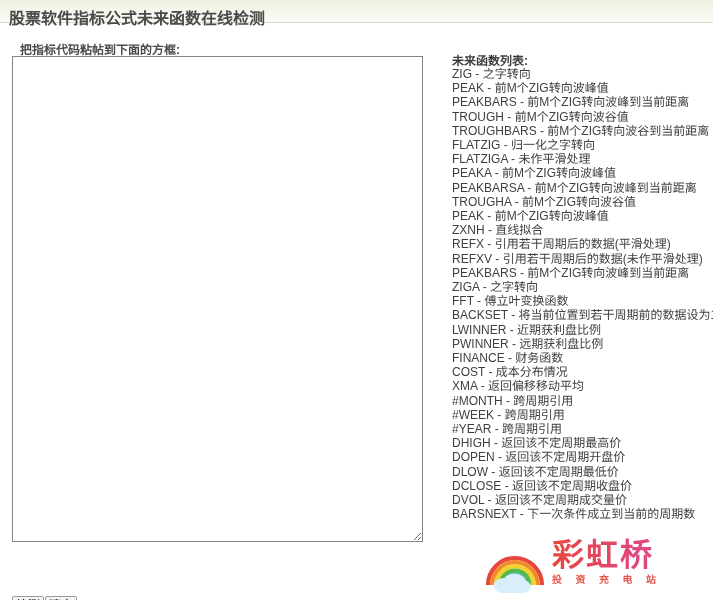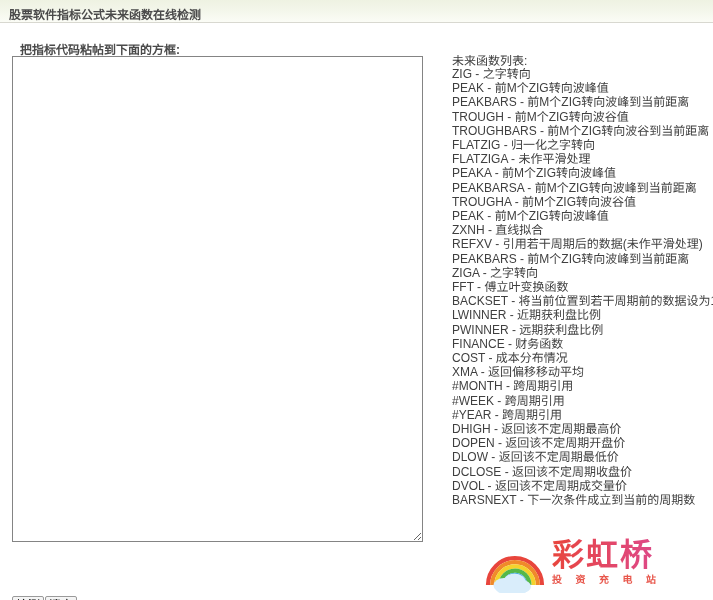--- a/index.html
+++ b/index.html
@@ -26,21 +26,21 @@
     width: 713px;
     height: 23px;
     background: linear-gradient(to bottom, #eef2e2 0%, #f3f6ea 45%, #fbfcf6 100%);
     border-bottom: 1px solid #d8d8d0;
     box-sizing: border-box;
   }
   #app-header .title {
     position: absolute;
     left: 9px;
     top: 5px;
-    font-size: 12px;
+    font-size: 16px;
     font-weight: bold;
     color: #4a4a4a;
     letter-spacing: 0px;
     white-space: nowrap;
   }
 
   
   #left-panel {
     position: absolute;
     left: 0;
@@ -99,21 +99,21 @@
     left: 440px;
     top: 23px;
     width: 273px;
     height: 577px;
   }
   #function-list-title {
     position: absolute;
     left: 12px;
     top: 28px;
     font-size: 12px;
-    font-weight: normal;
+    font-weight: bold;
     color: #3d3d3d;
     white-space: nowrap;
   }
   #function-list {
     position: absolute;
     left: 12px;
     top: 44px;
     width: 261px;
     list-style: none;
     margin: 0;
@@ -198,20 +198,21 @@
       <li>PEAKBARS - 前M个ZIG转向波峰到当前距离</li>
       <li>TROUGH - 前M个ZIG转向波谷值</li>
       <li>TROUGHBARS - 前M个ZIG转向波谷到当前距离</li>
       <li>FLATZIG - 归一化之字转向</li>
       <li>FLATZIGA - 未作平滑处理</li>
       <li>PEAKA - 前M个ZIG转向波峰值</li>
       <li>PEAKBARSA - 前M个ZIG转向波峰到当前距离</li>
       <li>TROUGHA - 前M个ZIG转向波谷值</li>
       <li>PEAK - 前M个ZIG转向波峰值</li>
       <li>ZXNH - 直线拟合</li>
+      <li>REFX - 引用若干周期后的数据(平滑处理)</li>
       <li>REFXV - 引用若干周期后的数据(未作平滑处理)</li>
       <li>PEAKBARS - 前M个ZIG转向波峰到当前距离</li>
       <li>ZIGA - 之字转向</li>
       <li>FFT - 傅立叶变换函数</li>
       <li>BACKSET - 将当前位置到若干周期前的数据设为1</li>
       <li>LWINNER - 近期获利盘比例</li>
       <li>PWINNER - 远期获利盘比例</li>
       <li>FINANCE - 财务函数</li>
       <li>COST - 成本分布情况</li>
       <li>XMA - 返回偏移移动平均</li>

